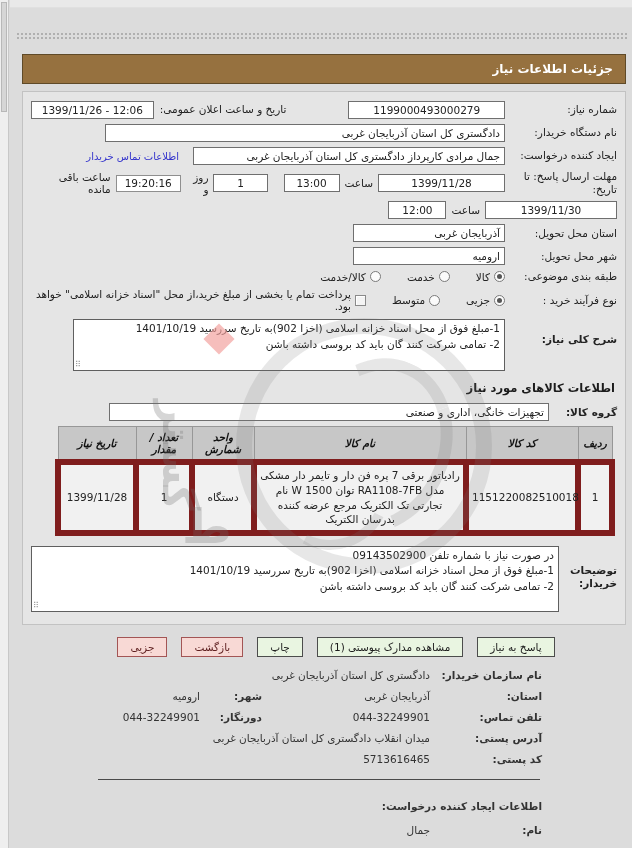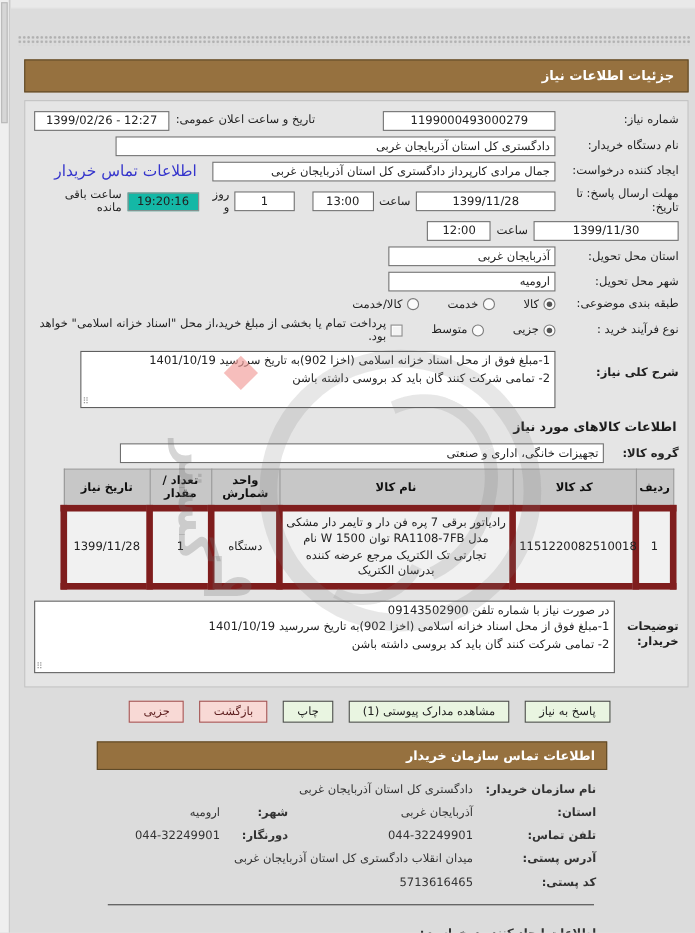--- a/index.html
+++ b/index.html
@@ -41,44 +41,44 @@
   .frow { display:flex; align-items:center; margin-bottom:5px; }
   .flabel { width:112px; flex-shrink:0; font-size:10.5px; color:#222; line-height:1.25; }
   .flabel.bold { font-weight:bold; }
   .tbox {
     background:#fff; border:1px solid #6f6f6f; height:18px; line-height:16px;
     padding:0 4px; font-size:10.5px; overflow:hidden; white-space:nowrap;
   }
   .center { text-align:center; direction:ltr; }
   .sep { margin:0 5px; font-size:10.5px; }
   .hl-time {
-    background:#14b8a6; border:1px solid #8f8f8f; height:17px; line-height:15px;
+    background:#ffffff; border:1px solid #8f8f8f; height:17px; line-height:15px;
     padding:0 8px; font-size:10.5px; direction:ltr; text-align:center;
   }
-  .link { color:#3434cc; text-decoration:none; font-size:14px; margin-right:14px; cursor:pointer; white-space:nowrap;}
+  .link { color:#3434cc; text-decoration:none; font-size:10px; margin-right:14px; cursor:pointer; white-space:nowrap;}
 
   .radio { width:11px; height:11px; border-radius:50%; border:1px solid #7a7a7a; background:#fbfbfb; display:inline-block; flex-shrink:0; }
   .radio.checked { position:relative; }
   .radio.checked::after { content:''; position:absolute; left:2px; top:2px; width:5px; height:5px; border-radius:50%; background:#555; }
   .checkbox { width:11px; height:11px; border:1px solid #8a8a8a; background:#f4f4f4; box-shadow:inset 1px 1px 0 #fff; display:inline-block; flex-shrink:0;}
   .opt-label { margin:0 4px 0 26px; font-size:10.5px; }
   .chk-label { margin:0 4px; font-size:10.5px; }
 
   .textarea {
     background:#fff; border:1px solid #5f5f5f; font-size:10.5px; line-height:1.45;
     padding:1px 4px; white-space:pre-line; overflow:hidden; position:relative;
   }
   .textarea .grip { position:absolute; left:1px; bottom:1px; color:#9a9a9a; font-size:8px; line-height:8px;}
 
   .sec-title { font-weight:bold; font-size:11.5px; color:#1c1c1c; margin:10px 2px 8px; }
 
   table.goods { border-collapse:collapse; width:538px; margin:4px 2px 0 auto; table-layout:fixed; }
   table.goods th {
     background:#c7c7c7; border:1px solid #979797; font-size:10.5px; font-weight:bold;
-    padding:4px 2px; color:#111;
+    padding:4px 2px; color:#111;font-style:italic;
   }
   table.goods td {
     background:#f1f1f1; border:6px solid #7f1d1d; font-size:10.5px;
     padding:3px 3px; text-align:center; color:#222; line-height:1.4;
   }
   .col-row{width:34px}.col-code{width:112px}.col-name{width:212px}.col-unit{width:62px}.col-qty{width:56px}.col-date{width:78px}
 
   .btnrow { display:flex; justify-content:center; align-items:center; gap:14px; margin:12px 0 0 30px; }
   .btn {
     border:1px solid #4c4c4c; background:#e9f5e1; color:#1d1d1d;
@@ -126,21 +126,21 @@
   <div class="dotted-band"></div>
 
   <div class="section-bar">جزئیات اطلاعات نیاز</div>
 
   <div class="panel">
 
     <div class="frow">
       <span class="flabel">شماره نیاز:</span>
       <span class="tbox center" style="width:166px;">1199000493000279</span>
       <span class="flabel" style="width:auto;margin-right:62px;">تاریخ و ساعت اعلان عمومی:</span>
-      <span class="tbox center" style="width:130px;margin-right:6px;">1399/02/26 - 12:27</span>
+      <span class="tbox center" style="width:130px;margin-right:6px;">1399/11/26 - 12:06</span>
     </div>
 
     <div class="frow">
       <span class="flabel">نام دستگاه خریدار:</span>
       <span class="tbox" style="width:400px;">دادگستری کل استان آذربایجان غربی</span>
     </div>
 
     <div class="frow">
       <span class="flabel">ایجاد کننده درخواست:</span>
       <span class="tbox" style="width:312px;">جمال مرادی کارپرداز دادگستری کل استان آذربایجان غربی</span>
@@ -247,21 +247,20 @@
   </div>
 
   <div class="btnrow">
     <button class="btn">پاسخ به نیاز</button>
     <button class="btn">مشاهده مدارک پیوستی (1)</button>
     <button class="btn">چاپ</button>
     <button class="btn pink">بازگشت</button>
     <button class="btn pink">جزیی</button>
   </div>
 
-  <div class="section-bar narrow">اطلاعات تماس سازمان خریدار</div>
 
   <div class="contact">
     <div class="crow">
       <span class="clabel">نام سازمان خریدار:</span>
       <span class="cvalue" style="width:auto;">دادگستری کل استان آذربایجان غربی</span>
     </div>
     <div class="crow">
       <span class="clabel">استان:</span>
       <span class="cvalue">آذربایجان غربی</span>
       <span class="clabel2">شهر:</span>

